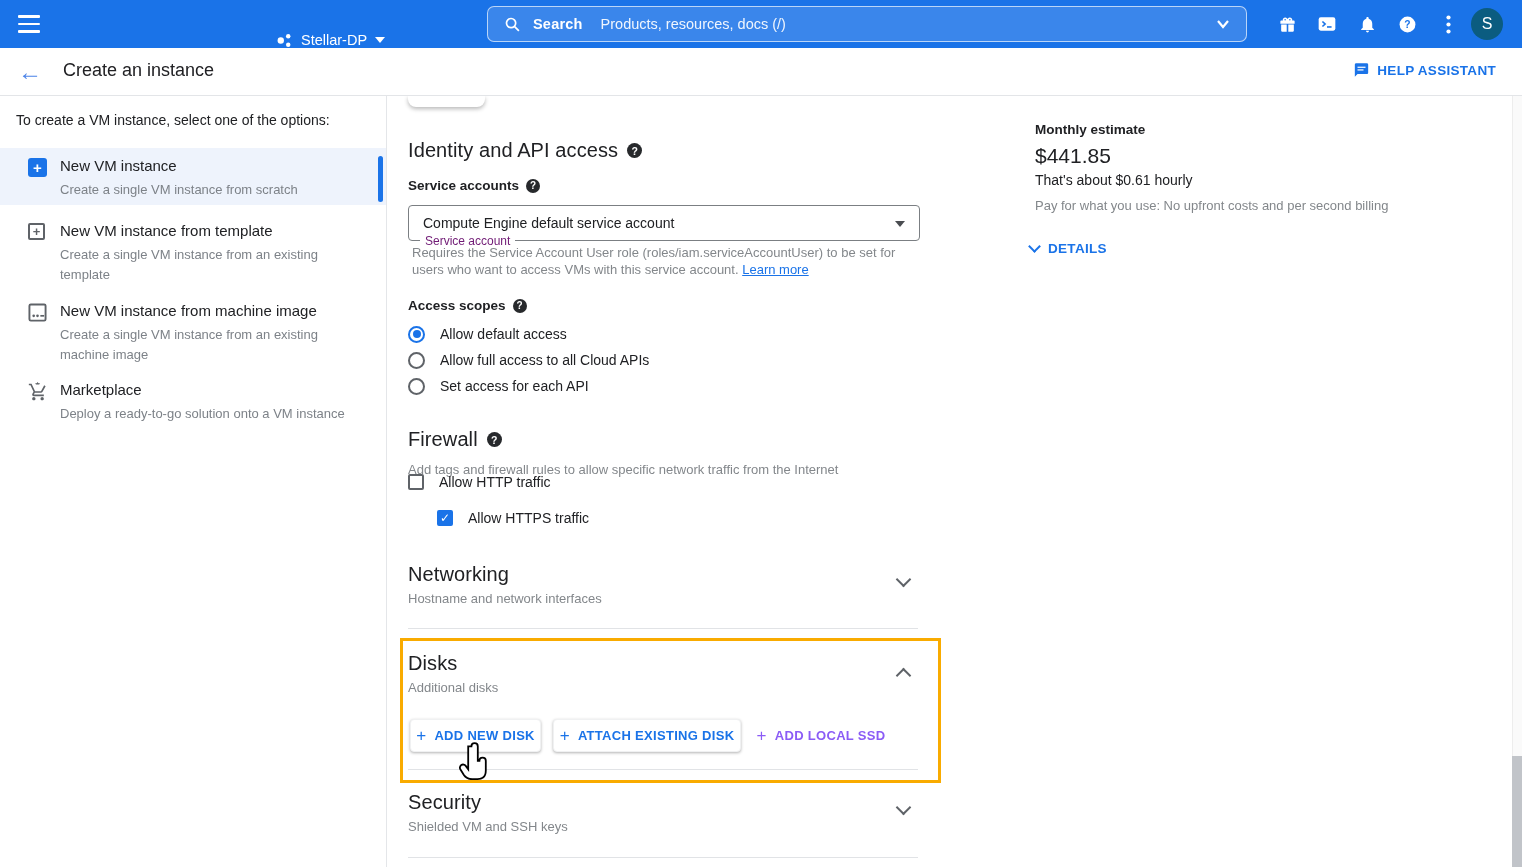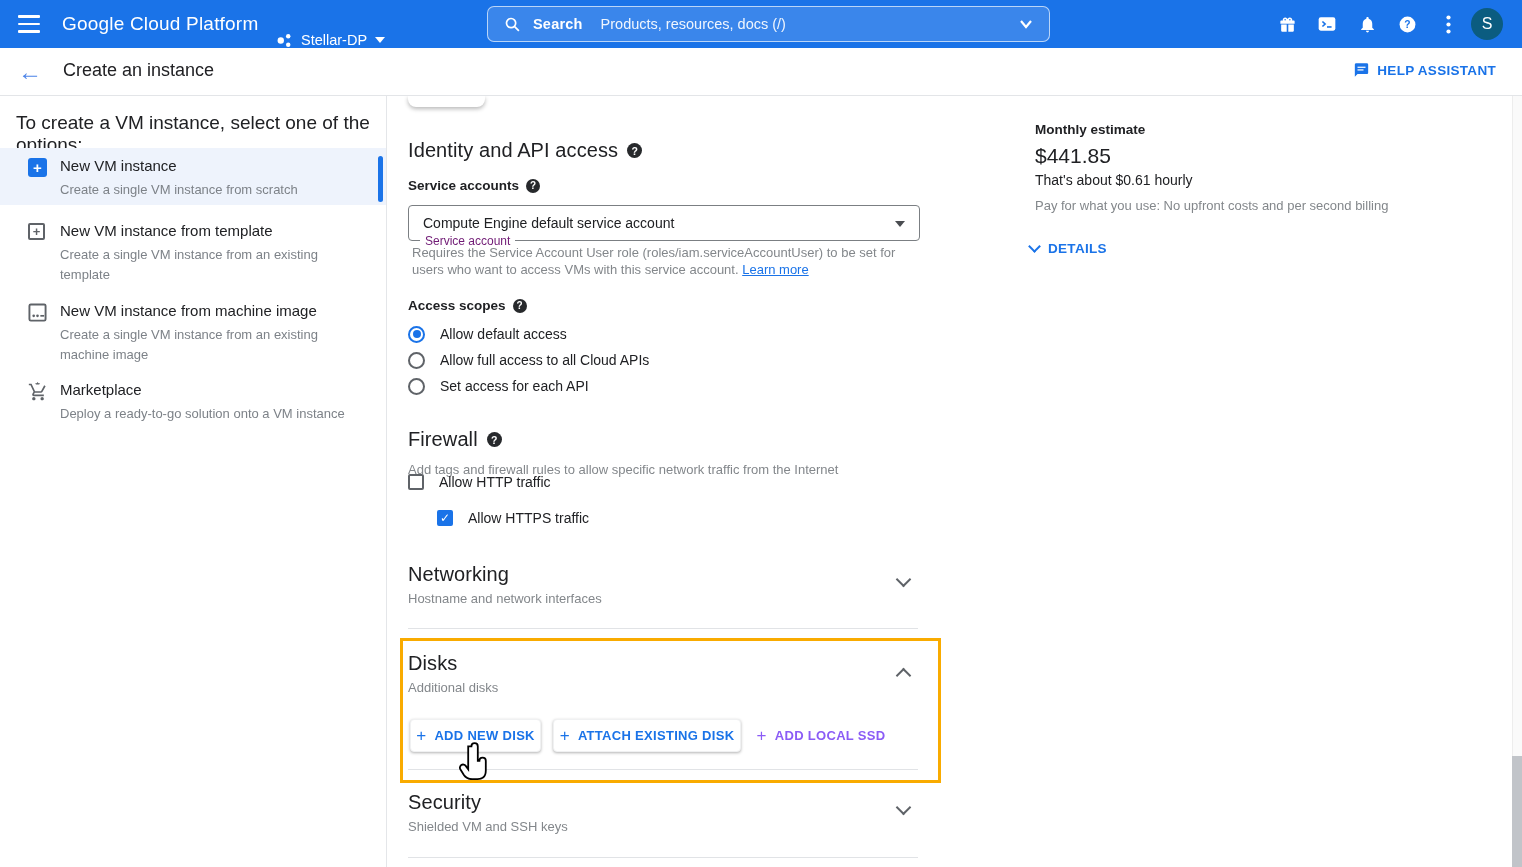--- a/index.html
+++ b/index.html
@@ -8,21 +8,21 @@
   .abs { position:absolute; }
 
   
   .topbar { position:absolute; left:0; top:0; width:1522px; height:48px; background:#1a73e8; z-index:30; }
   .hamburger { position:absolute; left:18px; top:15px; width:24px; height:18px; cursor:pointer; }
   .hamburger span { display:block; width:22px; height:2.5px; background:#fff; margin:0 0 5px 0; border-radius:1px; }
   .logo-text { position:absolute; left:62px; top:0; height:48px; line-height:48px; color:#fff; font-size:19px; letter-spacing:.2px; }
   .proj-sel { position:absolute; left:276px; top:16px; height:48px; display:flex; align-items:center; gap:8px; color:#fff; font-size:14.5px; cursor:pointer; }
   .caret-down-white { width:0; height:0; border-left:5px solid transparent; border-right:5px solid transparent; border-top:6px solid #fff; }
 
-  .searchbar { position:absolute; left:487px; top:6px; width:563px; height:36px;
+  .searchbar { position:absolute; left:487px; top:6px; width:760px; height:36px;
                background:rgba(255,255,255,.14); border:1px solid rgba(255,255,255,.65);
                border-radius:7px; display:flex; align-items:center; color:#fff; cursor:text; }
   .searchbar .mag { margin:0 12px 0 16px; }
   .search-word { font-size:14.5px; font-weight:700; letter-spacing:.2px; margin-right:18px; }
   .search-ph { font-size:14.5px; color:rgba(255,255,255,.92); font-weight:400; }
   .search-chev { position:absolute; right:16px; top:12px; }
 
   .tb-icon { position:absolute; top:12px; width:24px; height:24px; display:flex; align-items:center; justify-content:center; cursor:pointer; }
   .avatar { position:absolute; left:1471px; top:8px; width:32px; height:32px; border-radius:50%;
             background:#0b5c80; color:#fff; font-size:16px; display:flex; align-items:center; justify-content:center; cursor:pointer; }
@@ -30,21 +30,21 @@
   
   .subheader { position:absolute; left:0; top:48px; width:1522px; height:48px; background:#fff; border-bottom:1px solid #e3e5e8; z-index:20; }
   .backarrow { position:absolute; left:16px; top:10px; width:28px; height:28px; color:#4d84e8; font-size:24px; line-height:28px; text-align:center; cursor:pointer; }
   .page-title { position:absolute; left:63px; top:12px; font-size:18px; color:#212124; }
   .help-assist { position:absolute; right:26px; top:14px; display:flex; align-items:center; gap:7px;
                  color:#1a73e8; font-size:13.5px; font-weight:700; letter-spacing:.3px; cursor:pointer; }
 
   
   .sidebar { position:absolute; left:0; top:96px; width:386px; height:771px; background:#fff; }
   .side-divider { position:absolute; left:386px; top:96px; width:1px; height:771px; background:#e4e6e9; }
-  .side-intro { position:absolute; left:16px; top:16px; width:360px; font-size:19px; color:#202124; }
+  .side-intro { position:absolute; left:16px; top:16px; width:360px; font-size:14px; color:#202124; }
   .side-item { position:absolute; left:0; width:386px; cursor:pointer; }
   .side-item.selected { background:#eef3fc; }
   .sel-bar { position:absolute; right:3px; top:8px; width:5px; height:46px; background:#1a73e8; border-radius:3px; }
   .side-icon { position:absolute; left:28px; top:10px; width:20px; height:20px; }
   .side-title { position:absolute; left:60px; top:9px; font-size:15px; color:#202124; }
   .side-sub { position:absolute; left:60px; top:32px; font-size:13px; color:#7d8288; line-height:20px; }
   .icon-box-blue { width:19px; height:19px; background:#1a73e8; border-radius:3px; color:#fff; font-size:15px; font-weight:700; display:flex; align-items:center; justify-content:center; }
   .icon-box-out { width:17px; height:17px; border:2px solid #5f6368; border-radius:2px; color:#5f6368; font-size:13px; font-weight:700; display:flex; align-items:center; justify-content:center; }
 
   
@@ -109,21 +109,20 @@
 </style>
 </head>
 <body>
 
 <div class="topbar">
   <div class="hamburger">
       <span></span>
       <span></span>
       <span></span>
     </div>
-  <div class="logo-text">Google Cloud Platform</div>
 
   <div class="proj-sel">
     <svg width="17" height="17" viewBox="0 0 16 16">
       <circle cx="4.5" cy="8" r="3" fill="#fff"></circle>
         <circle cx="11.5" cy="4" r="2.1" fill="#fff"></circle>
         <circle cx="11.5" cy="12" r="2.1" fill="#fff"></circle>
     </svg>
     <span>Stellar-DP</span>
     <span class="caret-down-white"></span>
   </div>

